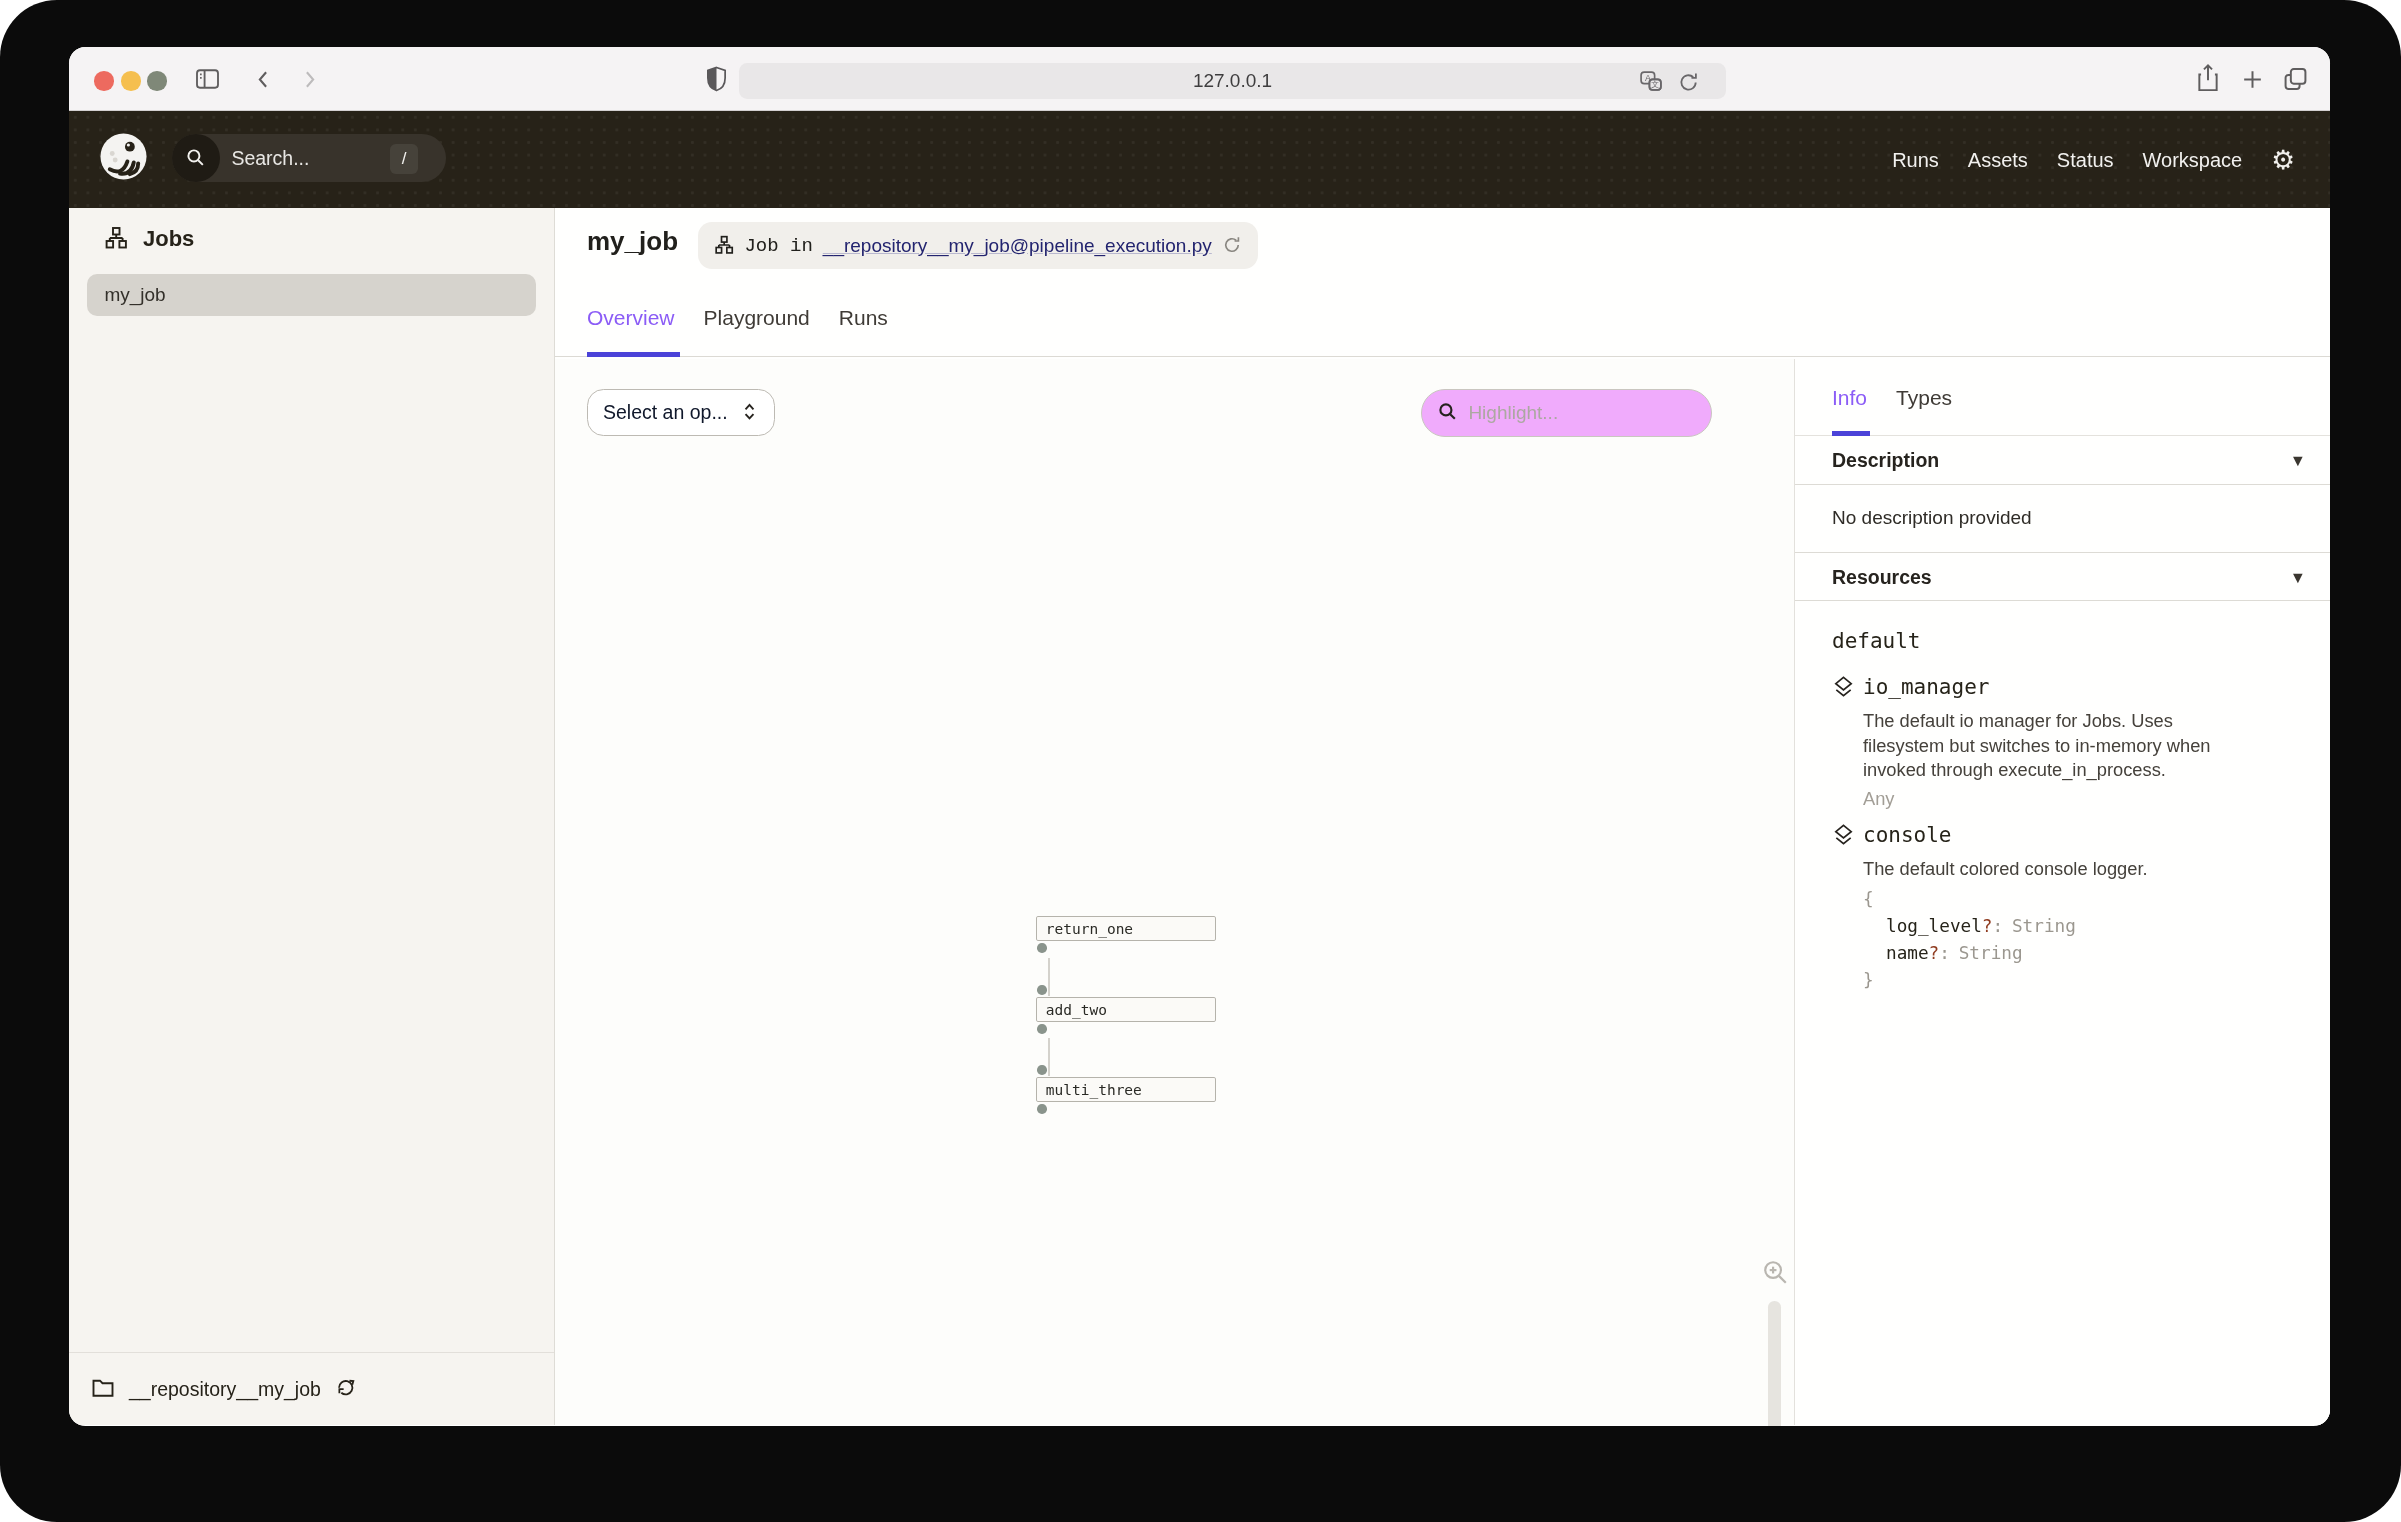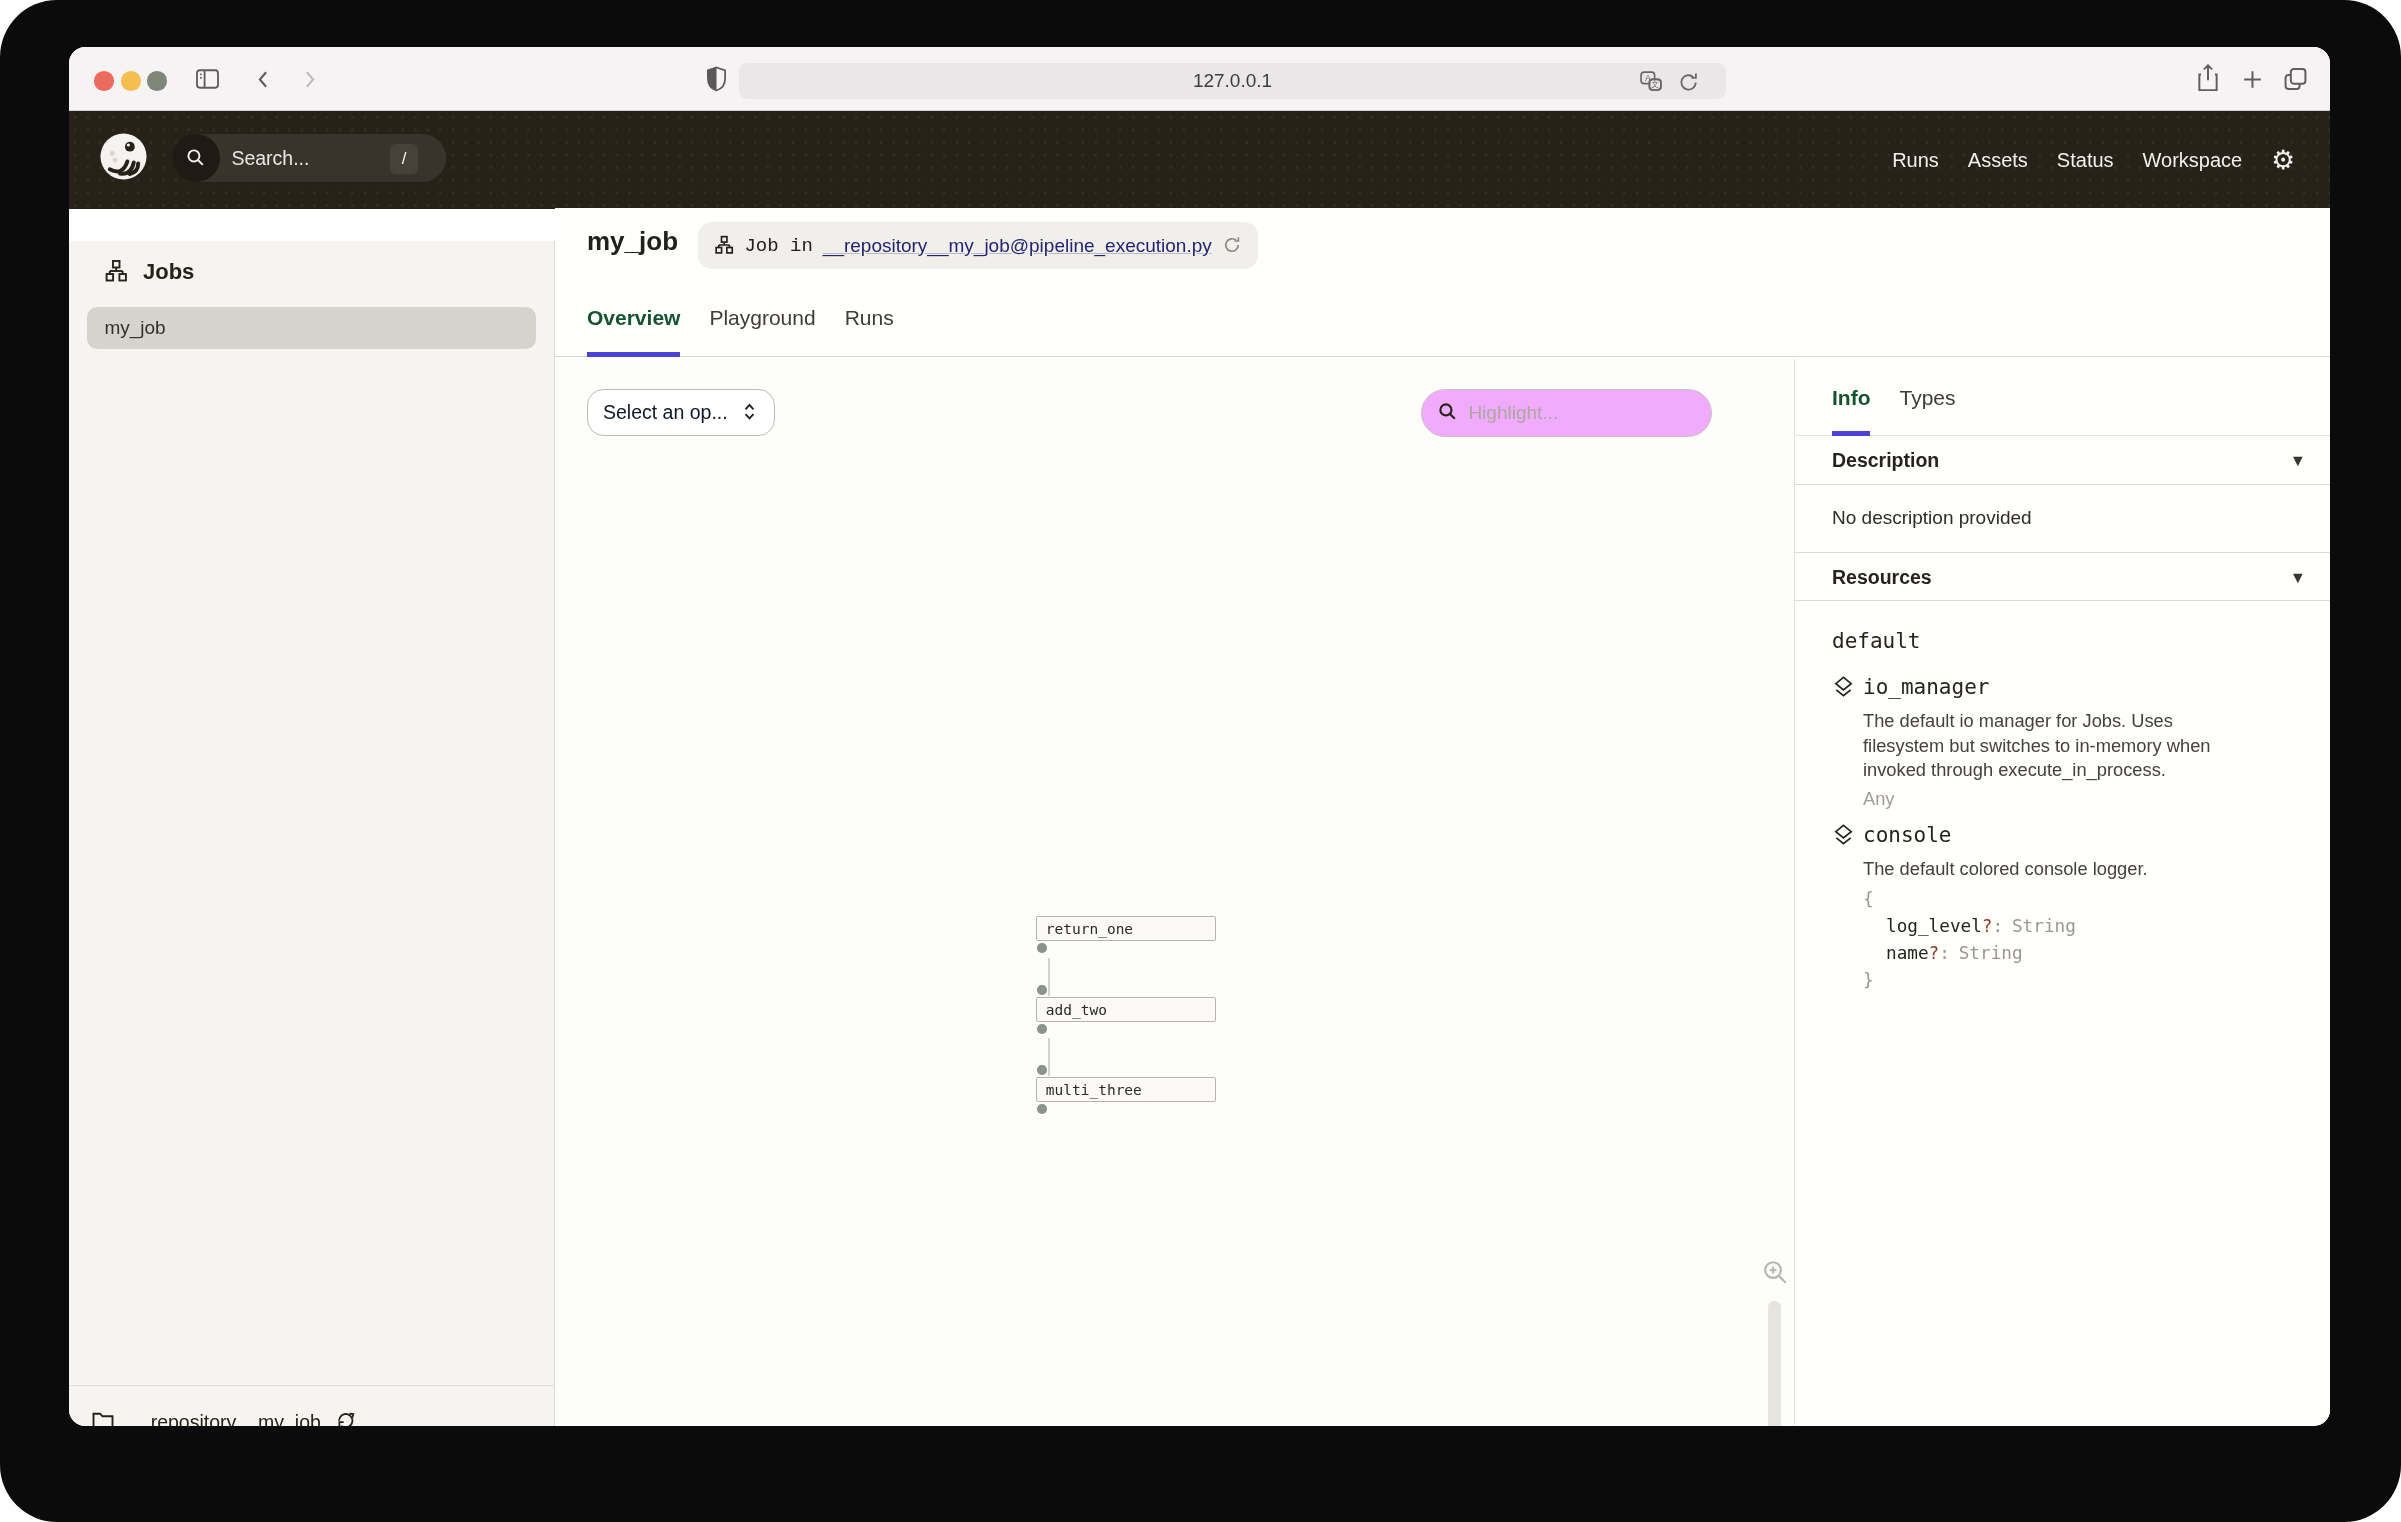--- a/index.html
+++ b/index.html
@@ -43,21 +43,21 @@
   #dg-search-input::placeholder { color:#f2f1ee; opacity:.95; }
   #dg-shortcut { position:absolute; right:28px; top:10px; width:28px; height:30px; background:#46423a;
                  border-radius:5.7px; color:#f2f1ee; font-size:17px; display:flex; align-items:center; justify-content:center; }
   #appnav { position:absolute; right:35px; top:0; height:98px; display:flex; align-items:center; gap:29px; }
   .nav-item { color:#f2f1ef; font-size:20px; font-weight:500; cursor:pointer; }
   #gear { color:#f0efec; font-size:26.5px; line-height:1; }
 
   
   #content { position:absolute; left:0; top:161px; width:100%; height:1217px; }
   #sidebar { position:absolute; left:0; top:0; width:486px; height:100%; background:#f6f4f0;
-             border-right:1.3px solid #dedcd6;margin-top:33px; }
+             border-right:1.3px solid #dedcd6; }
   #sb-head { position:absolute; left:35px; top:17.7px; display:flex; align-items:center; gap:15px; color:#262219; }
   #sb-head .label { font-size:22px; font-weight:700; }
   #sb-item { position:absolute; left:17.7px; top:66px; width:449px; height:42px; background:#d6d3cd;
              border-radius:10px; display:flex; align-items:center; padding-left:17.7px;
              font-size:19px; color:#33302a; cursor:pointer; }
   #sb-footer { position:absolute; left:0; bottom:0; width:100%; height:73px; border-top:1.3px solid #e2dfda;
                display:flex; align-items:center; padding-left:22px; gap:14px; color:#262219; }
   #sb-footer .label { font-size:19.5px; }
   #sb-footer .refresh { color:#262219; }
 
@@ -67,21 +67,21 @@
   #job-head { position:absolute; left:0; top:0; width:100%; height:149px; border-bottom:1.3px solid #dcdad4; }
   #job-title { position:absolute; left:32px; top:17.7px; font-size:26px; font-weight:700; color:#21201c; }
   #job-badge { position:absolute; left:143px; top:14px; height:47px; background:#f1efeb; border-radius:14px;
                display:flex; align-items:center; padding:0 16.4px; gap:10px; }
   #job-badge .pfx { font-size:19px; color:#21201c;font-family:Liberation Mono, monospace; }
   #job-badge a.lnk { font-size:19px; color:#23246f; text-decoration:underline;
                      text-decoration-color:#b9b8cf; cursor:pointer; font-weight:500; }
   #job-badge .refresh { color:#8a8781; }
   .tab-row { position:absolute; left:32px; top:98px; display:flex; gap:29px; }
   .tab { font-size:21px; font-weight:500; color:#3f3b36; cursor:pointer; }
-  .tab.active { color:#14532d;font-weight:bold; }
+  .tab.active { color:#8b5cf6; }
   #ov-underline { position:absolute; left:32px; bottom:-1.3px; width:93px; height:5.7px; background:#4b43d8; }
 
   
   #graph { position:absolute; left:0; top:151px; width:1239px; height:1066px; background:#fdfdfb; }
   #select-op { position:absolute; left:32px; top:30px; width:188px; height:47px; background:#ffffff;
                border:1.3px solid #bdbab3; border-radius:16.4px; display:flex; align-items:center;
                justify-content:space-between; padding:0 15px; cursor:pointer; }
   #select-op .label { font-size:19.5px; color:#0f172a; }
   #select-op .caret { color:#26231e; }
   #highlight { position:absolute; right:82px; top:30px; width:291px; height:48px; background:#f0abfc;

